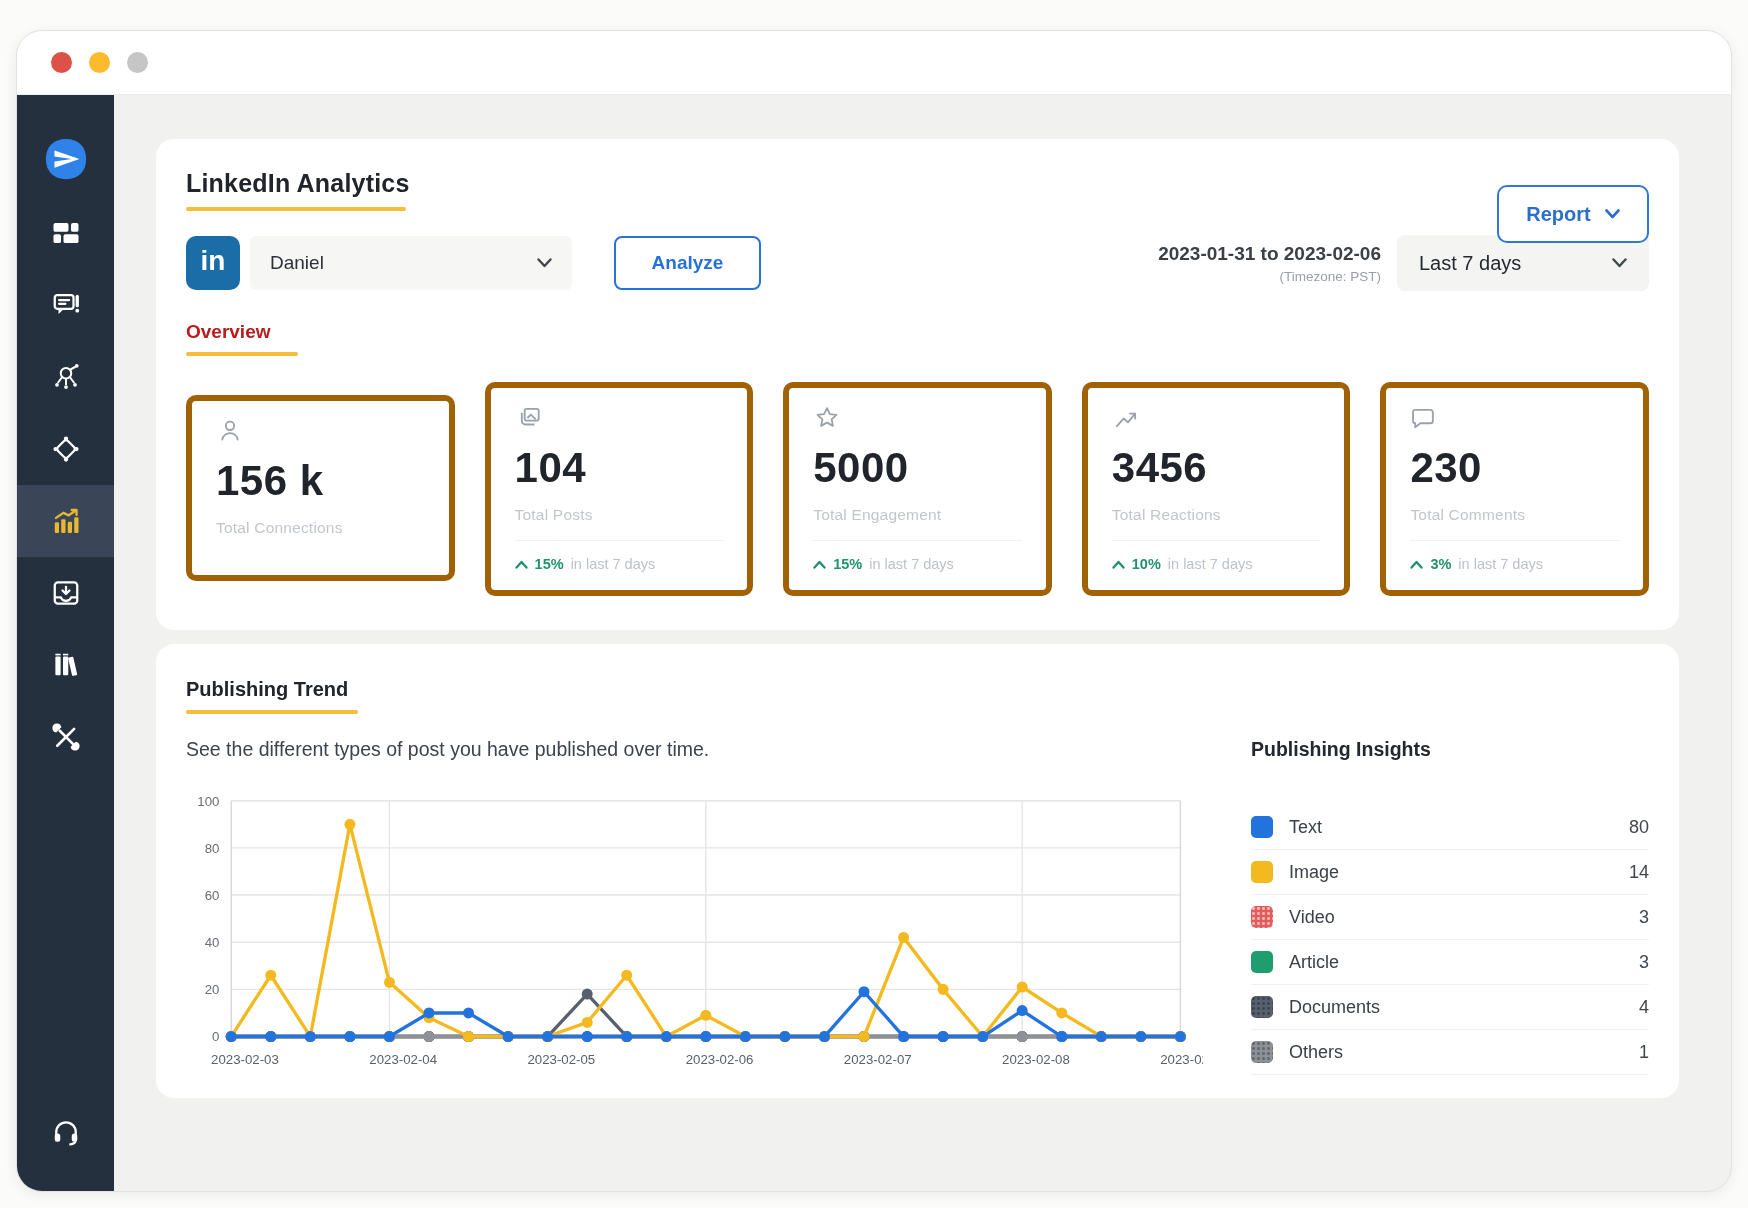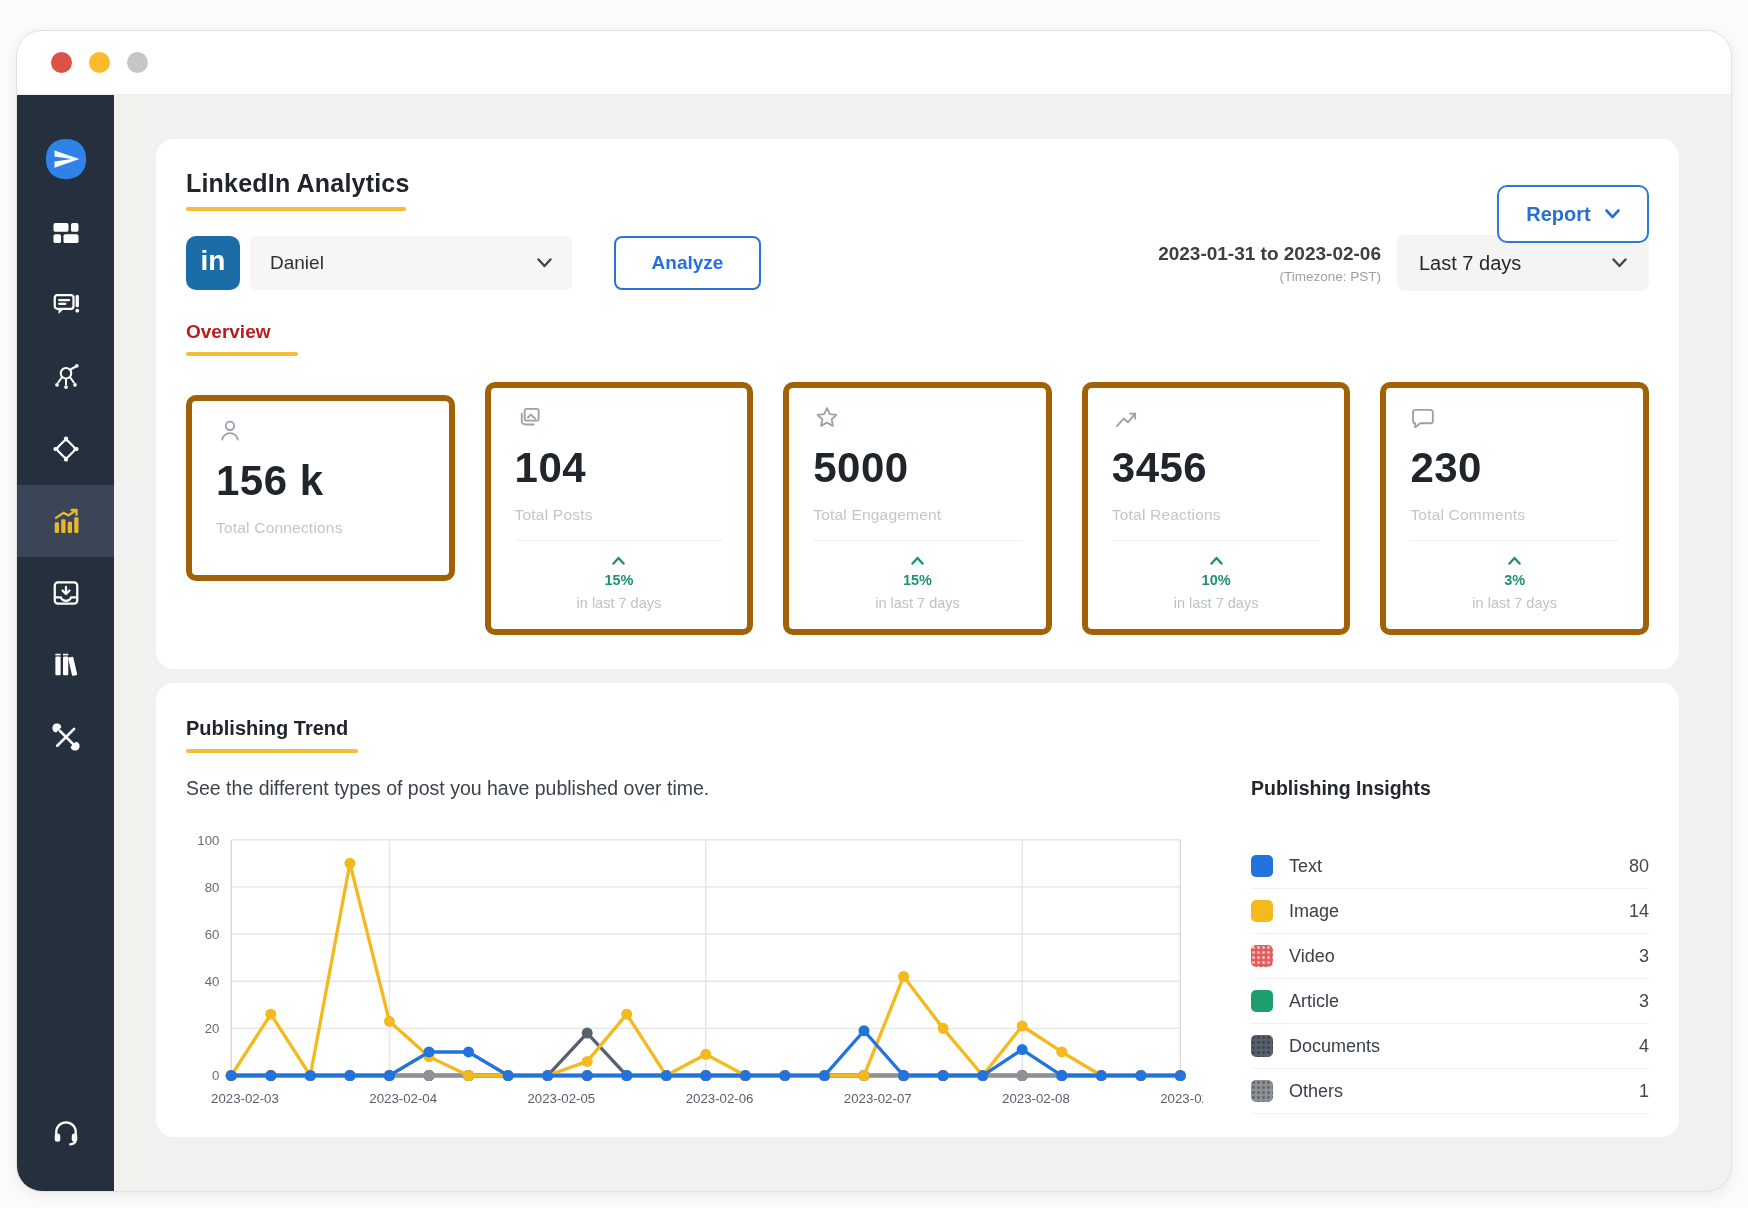--- a/index.html
+++ b/index.html
@@ -94,21 +94,21 @@
   .stat-row { display:flex; gap:30px; margin-top:26px; align-items:flex-start; }
   .stat-card {
     flex:1; background:#fff; border:6px solid #a16207; border-radius:10px;
     padding:16px 24px 18px; min-height:212px;
   }
   .stat-card.no-trend { min-height:186px; margin-top:13px; }
   .stat-icon svg { width:28px; height:28px; display:block; }
   .stat-value { font-size:42px; font-weight:bold; color:#20242b; margin-top:12px; letter-spacing:.5px; }
   .stat-label { font-size:15.5px; color:#c2c6cc; margin-top:14px; letter-spacing:.2px; }
   .stat-divider { height:1px; background:#f0f0ef; margin-top:16px; }
-  .stat-trend { display:flex; align-items:center; gap:7px; margin-top:15px; font-size:14.5px; color:#bcc2c9;flex-direction:column; }
+  .stat-trend { display:flex; align-items:center; gap:7px; margin-top:15px; font-size:14.5px; color:#bcc2c9; }
   .stat-trend .pct { color:#209271; font-weight:bold; }
   .up-icon svg { width:13px; height:9px; display:block; }
 
   
   .bottom-card { margin-top:14px; padding:34px 30px 16px; }
   .pub-title { font-size:20px; font-weight:bold; color:#20242b; }
   .pub-grid { display:flex; gap:48px; margin-top:24px; }
   .pub-left { flex:1; min-width:0; }
   .pub-desc { font-size:19.5px; color:#3c434c; }
   .chart-wrap { margin-top:24px; }

